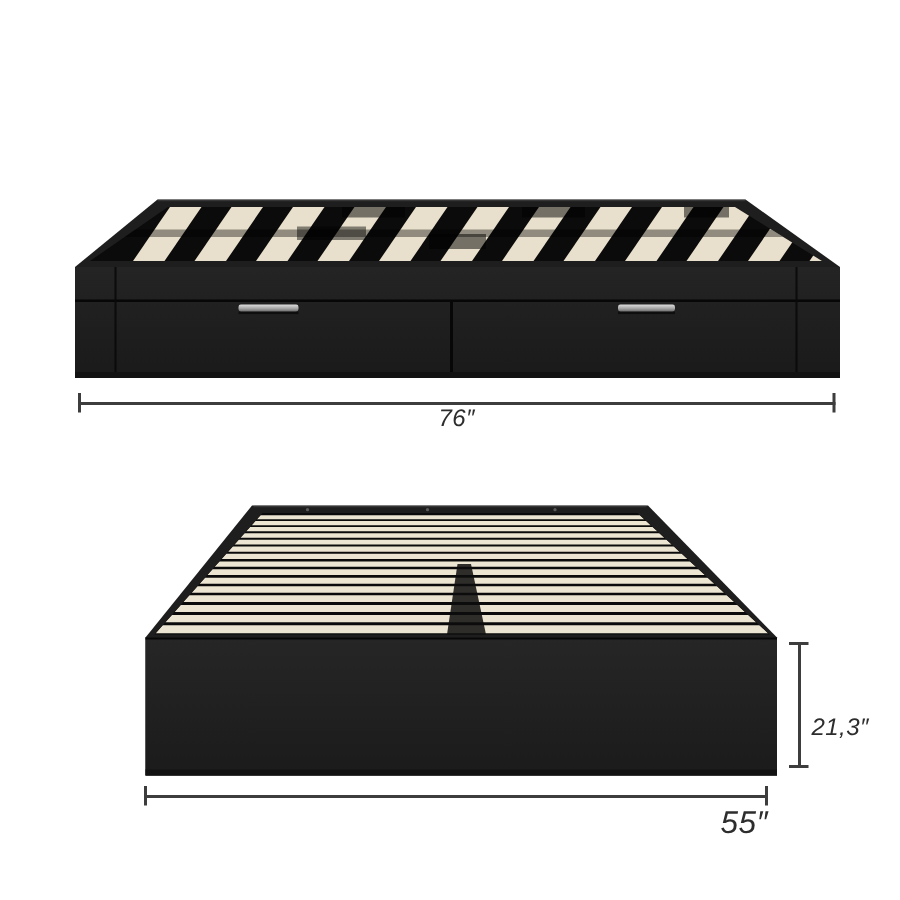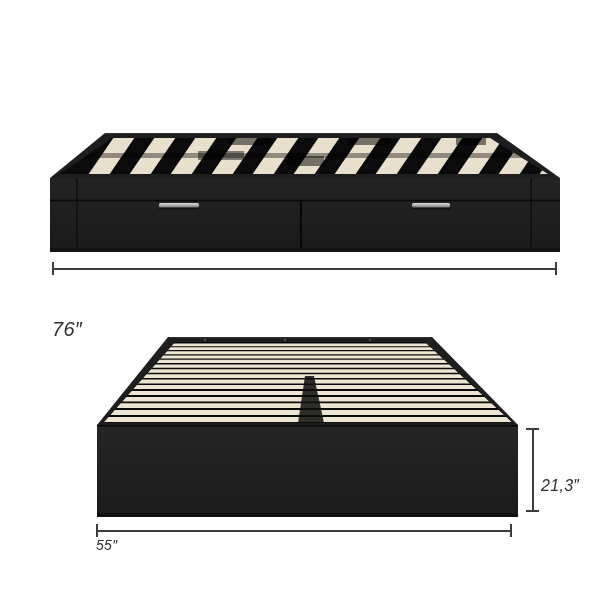--- a/index.html
+++ b/index.html
@@ -13,22 +13,22 @@
   .dim-h .tick{position:absolute;top:0;width:2px;height:13px;background:#3d3d3d;}
   .dim-h .tick.l{left:0;} .dim-h .tick.r{right:0;}
   #dim76{left:52px;top:262px;width:505px;}
   #dim55{left:96px;top:524px;width:416px;}
   .dim-v{position:absolute;width:13px;}
   .dim-v .vline{position:absolute;top:0;bottom:0;left:5.5px;width:2px;background:#3d3d3d;}
   .dim-v .tick{position:absolute;left:0;width:13px;height:2px;background:#3d3d3d;}
   .dim-v .tick.t{top:0;} .dim-v .tick.b{bottom:0;}
   #dimH{left:526px;top:428px;height:84px;}
   .dim-label{position:absolute;font-style:italic;color:#2d2d2d;letter-spacing:.3px;}
-  #label76{left:52px;top:271px;width:505px;font-size:20px;margin-top:47px;}
-  #label55{left:96px;top:537px;width:416px;text-align:left;font-size:14px;}
+  #label76{left:52px;top:271px;width:505px;text-align:center;font-size:16px;}
+  #label55{left:96px;top:537px;width:416px;text-align:right;font-size:21px;}
   #labelH{left:541px;top:477px;font-size:16px;}
 </style>
 </head>
 <body>
 
 <div class="canvas">
 
   <svg id="bed-top" class="bed-svg" viewBox="0 0 512 126">
     <defs>
       <clipPath id="deckTop">

